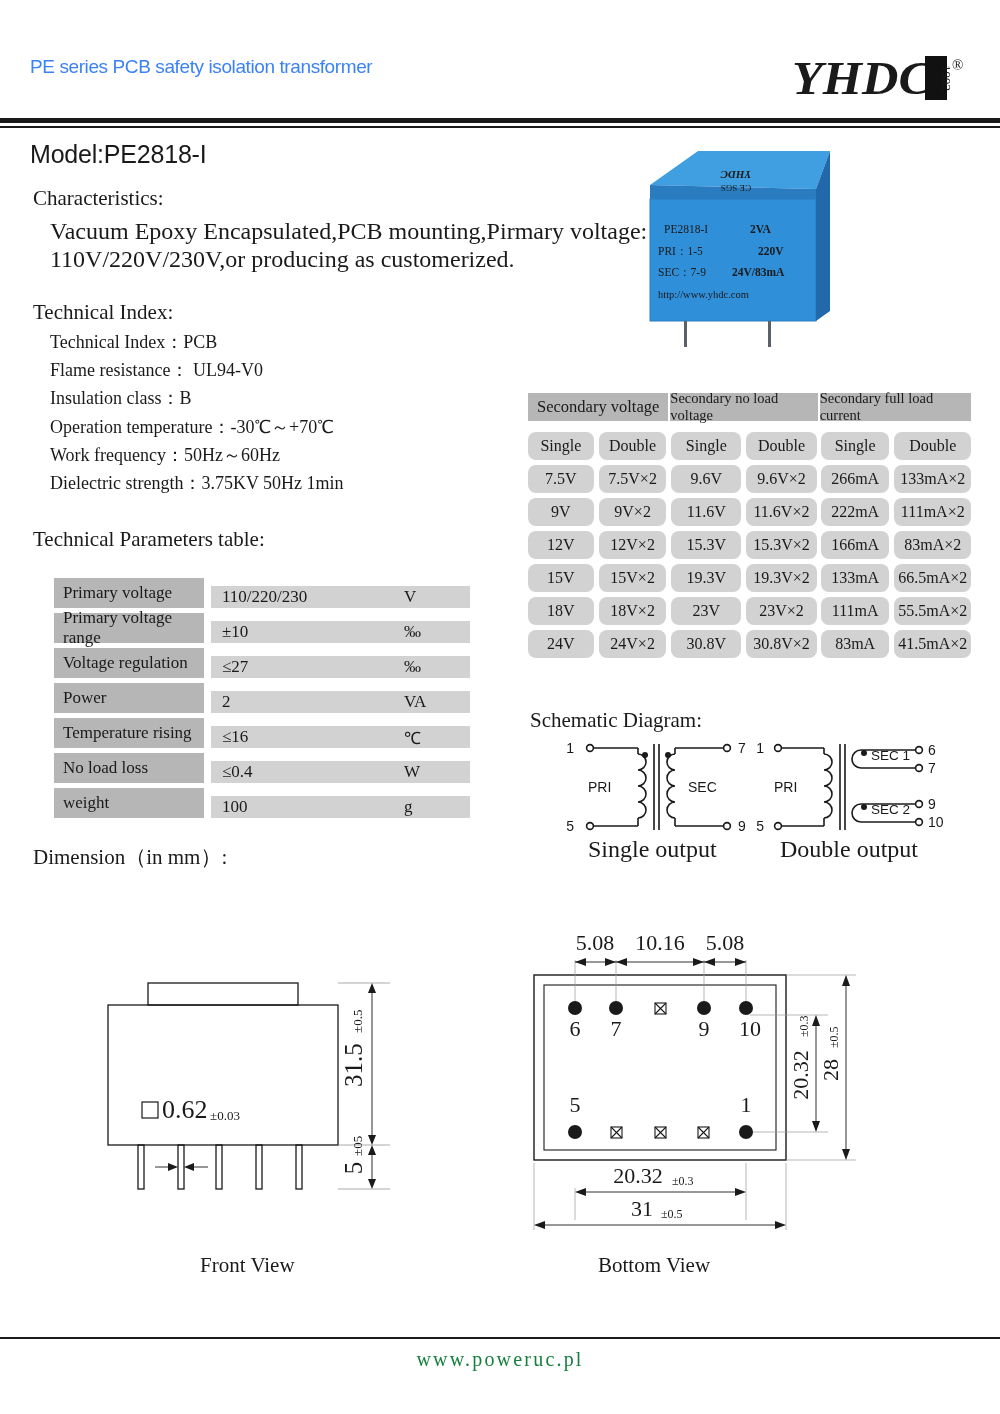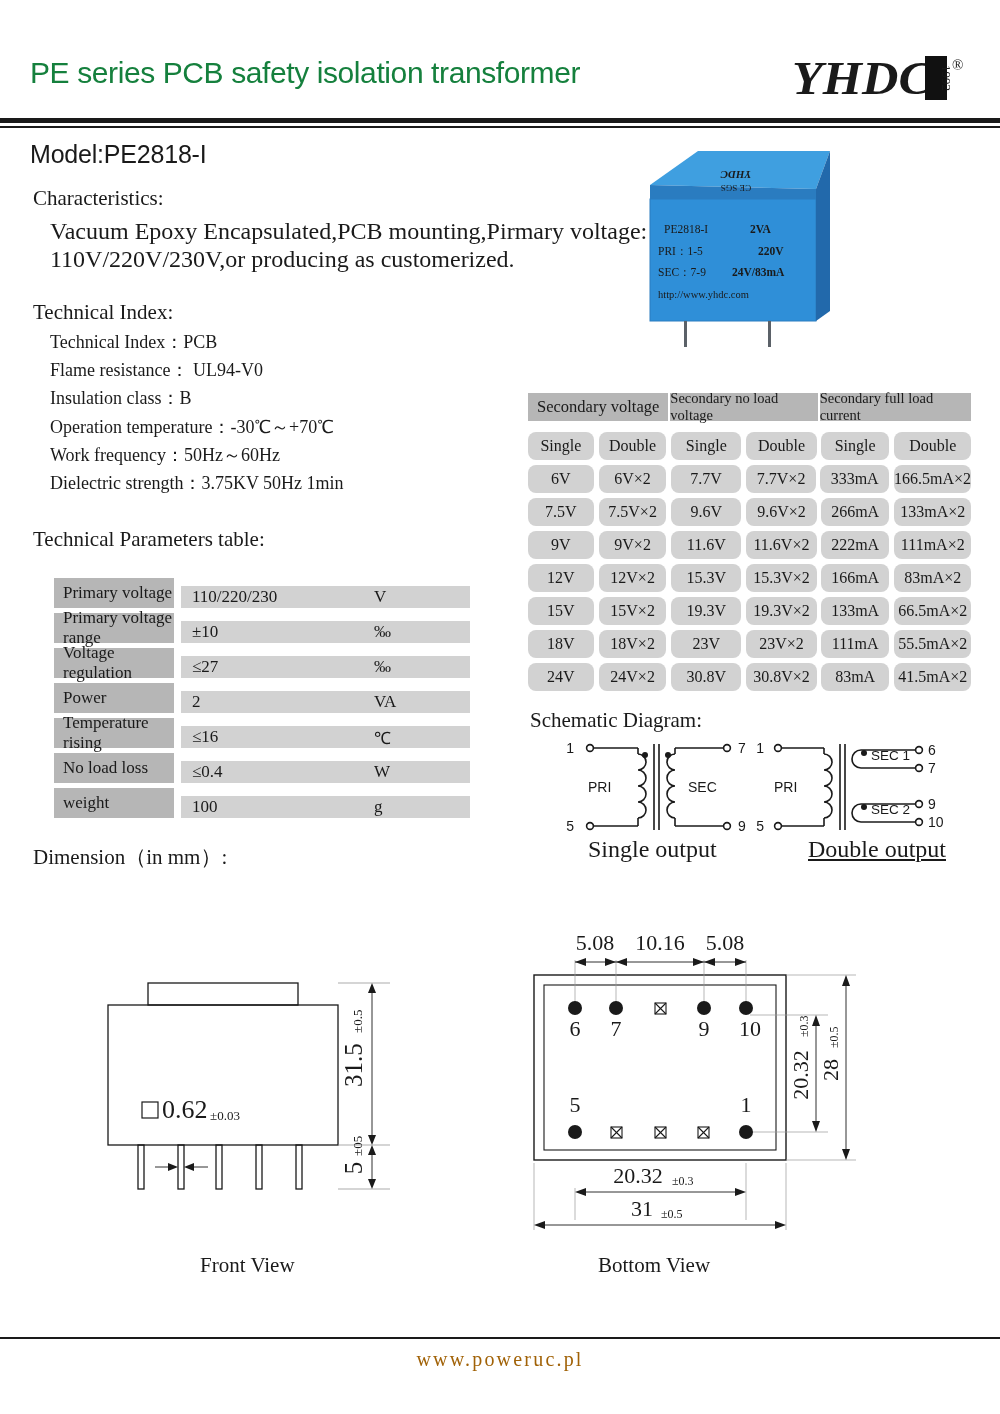--- a/index.html
+++ b/index.html
@@ -8,52 +8,52 @@
     font-family:"Liberation Serif", serif;color:#1a1a1a;
     position:relative;overflow:hidden;
   }
   .page{position:absolute;inset:0;}
 
   
   .header{position:absolute;left:0;top:58px;width:1000px;height:62px;}
   .doc-title{
     position:absolute;left:30px;top:-2px;
     font-family:"Liberation Sans", sans-serif;
-    font-size:30px;letter-spacing:-.4px;color:#15803d;white-space:nowrap;
+    font-size:19px;letter-spacing:-.4px;color:#3b82f6;white-space:nowrap;
   }
   .logo{position:absolute;right:28px;top:-8px;width:180px;height:56px;}
   .rule-thick{position:absolute;left:0;top:118px;width:1000px;height:5px;background:#1a1a1a;}
   .rule-thin{position:absolute;left:0;top:126px;width:1000px;height:1.6px;background:#1a1a1a;}
 
   
   .footer-rule{position:absolute;left:0;top:1337px;width:1000px;height:2.4px;background:#1a1a1a;}
   .footer-text{
     position:absolute;left:0;top:1348px;width:1000px;text-align:center;
-    font-size:20px;letter-spacing:2.2px;color:#a16207;
+    font-size:20px;letter-spacing:2.2px;color:#15803d;
   }
 
   
   .model{position:absolute;left:30px;top:140px;font-size:25px;font-family:"Liberation Sans",sans-serif;letter-spacing:-.2px;}
   .h2{font-size:21px;}
   .body-line{font-size:24px;}
   .char-head{position:absolute;left:33px;top:186px;}
   .char-l1{position:absolute;left:50px;top:218px;}
   .char-l2{position:absolute;left:50px;top:246px;}
 
   .ti-head{position:absolute;left:33px;top:300px;}
   .ti-list{position:absolute;left:50px;top:328px;}
   .ti-list div{font-size:18px;line-height:28.2px;white-space:nowrap;}
 
   .tp-head{position:absolute;left:33px;top:527px;}
 
   
   .ptable{position:absolute;left:54px;top:578px;width:416px;}
   .prow{display:flex;height:30px;margin-bottom:5px;}
   .pcell-label{
-    width:120px;background:#b6b6b6;display:flex;align-items:center;
+    width:150px;background:#b6b6b6;display:flex;align-items:center;
     padding-left:9px;box-sizing:border-box;font-size:17px;
   }
   .pcell-val{
     flex:1;background:#d2d2d2;margin-left:7px;display:flex;align-items:center;
     padding-left:11px;box-sizing:border-box;font-size:17px;position:relative;margin-top:8px;
   }
   .pcell-unit{position:absolute;left:193px;font-size:17px;}
 
   
   .photo{position:absolute;left:640px;top:143px;width:200px;height:240px;}
@@ -79,21 +79,21 @@
   .vrow div:nth-child(4){width:72px;margin-right:4px;}
   .vrow div:nth-child(5){width:70px;}
   .vrow div:nth-child(6){width:78px;margin-right:0;}
   .vrow.sub div{font-size:16px;}
 
   
   .sch-head{position:absolute;left:530px;top:708px;}
   .schematic{position:absolute;left:528px;top:730px;width:450px;height:130px;}
   .sch-cap{position:absolute;top:836px;font-size:24px;}
   .sch-cap.a{left:588px;}
-  .sch-cap.b{left:808px;text-decoration:underline;}
+  .sch-cap.b{left:780px;}
 
   
   .dim-head{position:absolute;left:33px;top:843px;font-size:21px;}
   .frontview{position:absolute;left:100px;top:955px;width:340px;height:290px;}
   .bottomview{position:absolute;left:520px;top:920px;width:370px;height:330px;}
   .view-cap{position:absolute;font-size:21px;}
   .view-cap.front{left:200px;top:1253px;}
   .view-cap.bottom{left:598px;top:1253px;}
 
   svg text{font-family:"Liberation Serif",serif;fill:#1a1a1a;}
@@ -223,28 +223,20 @@
       <div class="vh2">Secondary no load voltage</div>
       <div class="vh3">Secondary full load current</div>
     </div>
     <div class="vrow sub">
       <div>Single</div>
       <div>Double</div>
       <div>Single</div>
       <div>Double</div>
       <div>Single</div>
       <div>Double</div>
-    </div>
-    <div class="vrow">
-      <div>6V</div>
-      <div>6V×2</div>
-      <div>7.7V</div>
-      <div>7.7V×2</div>
-      <div>333mA</div>
-      <div>166.5mA×2</div>
     </div>
     <div class="vrow">
       <div>7.5V</div>
       <div>7.5V×2</div>
       <div>9.6V</div>
       <div>9.6V×2</div>
       <div>266mA</div>
       <div>133mA×2</div>
     </div>
     <div class="vrow">

